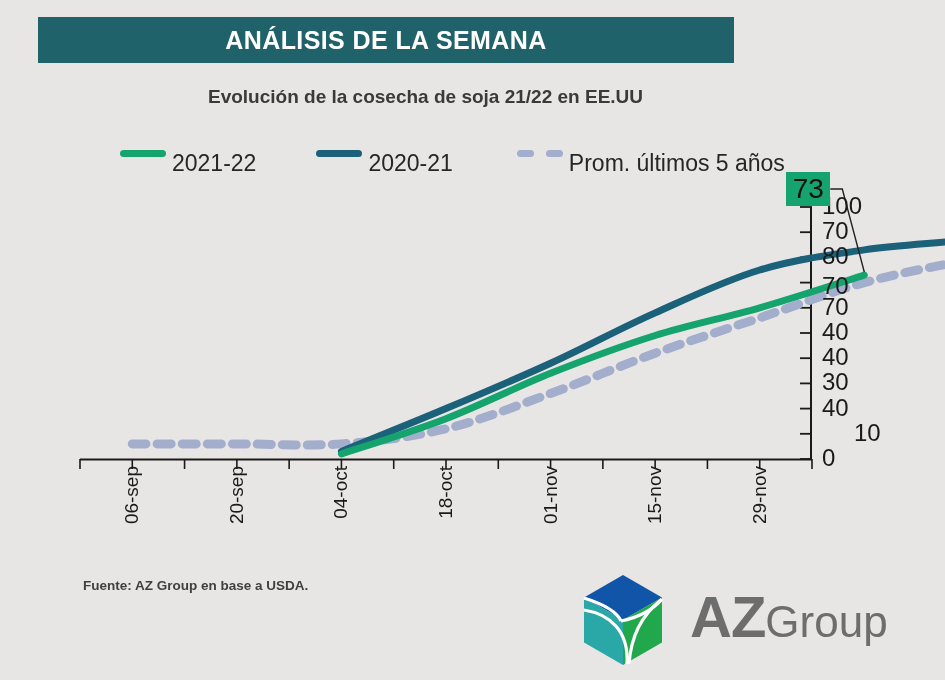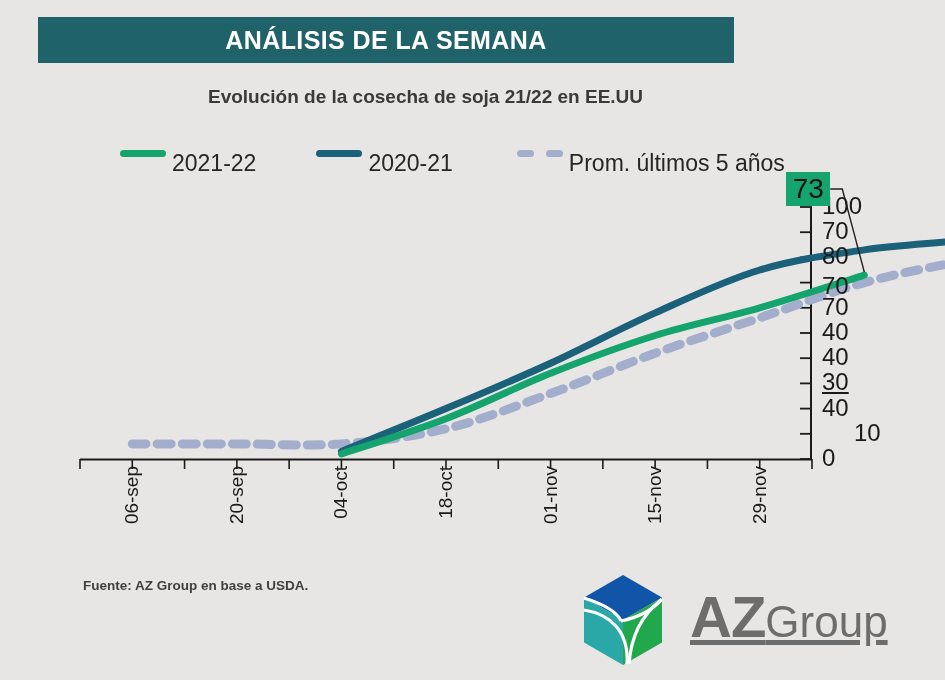--- a/index.html
+++ b/index.html
@@ -51,21 +51,20 @@
   .ylabel{position:absolute;left:0;font-size:24px;color:#1a1a1a;line-height:1;}
   .source{
     position:absolute;left:83px;top:578px;
     font-size:13.5px;font-weight:bold;color:#404040;
   }
   .logo{position:absolute;left:568px;top:570px;width:350px;height:100px;}
   .logo-text{
     position:absolute;left:122px;top:16px;
     font-size:58px;font-weight:bold;color:#6d6d6d;letter-spacing:-1px;
     line-height:62px;
-    text-decoration:underline;
   }
   .logo-text .grp{font-weight:normal;font-size:44px;letter-spacing:0;}
   .dl-box{
     position:absolute;background:#16a46e;color:#111;
     font-size:28px;display:flex;align-items:center;justify-content:center;
   }
 </style>
 </head>
 <body>
 
@@ -140,21 +139,21 @@
 </div>
 
 <div class="ylabels" id="ylabels">
     <div class="ylabel" style="top: 8px;">100</div>
     <div class="ylabel" style="top: 33.2px;">70</div>
     <div class="ylabel" style="top: 58.4px;">80</div>
     <div class="ylabel" style="top: 88px;">70</div>
     <div class="ylabel" style="top: 108.8px;">70</div>
     <div class="ylabel" style="top: 134px;">40</div>
     <div class="ylabel" style="top: 159.2px;">40</div>
-    <div class="ylabel" style="top: 184.4px; text-decoration: underline;">30</div>
+    <div class="ylabel" style="top: 184.4px;">30</div>
     <div class="ylabel" style="top: 209.6px;">40</div>
     <div class="ylabel" style="top: 234.8px; margin-left: 32px;">10</div>
     <div class="ylabel" style="top: 260px;">0</div>
   </div>
 
 <div class="xlabels" id="xlabels">
     <div class="xlabel" style="left: 121.286px;">06-sep</div>
     <div class="xlabel" style="left: 225.857px;">20-sep</div>
     <div class="xlabel" style="left: 330.429px;">04-oct</div>
     <div class="xlabel" style="left: 435px;">18-oct</div>

